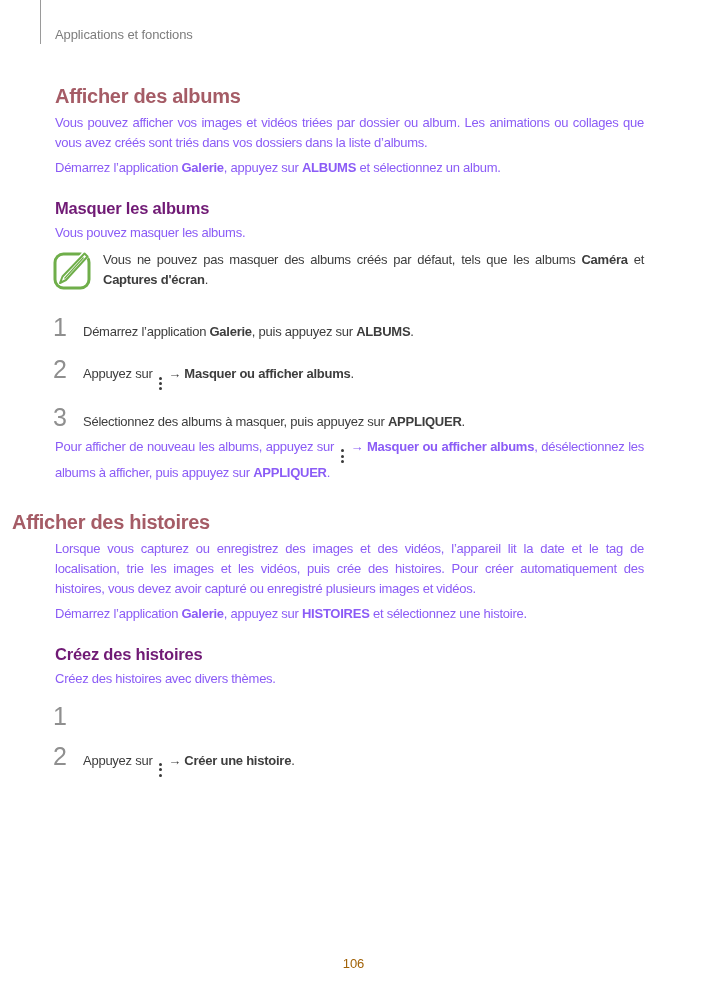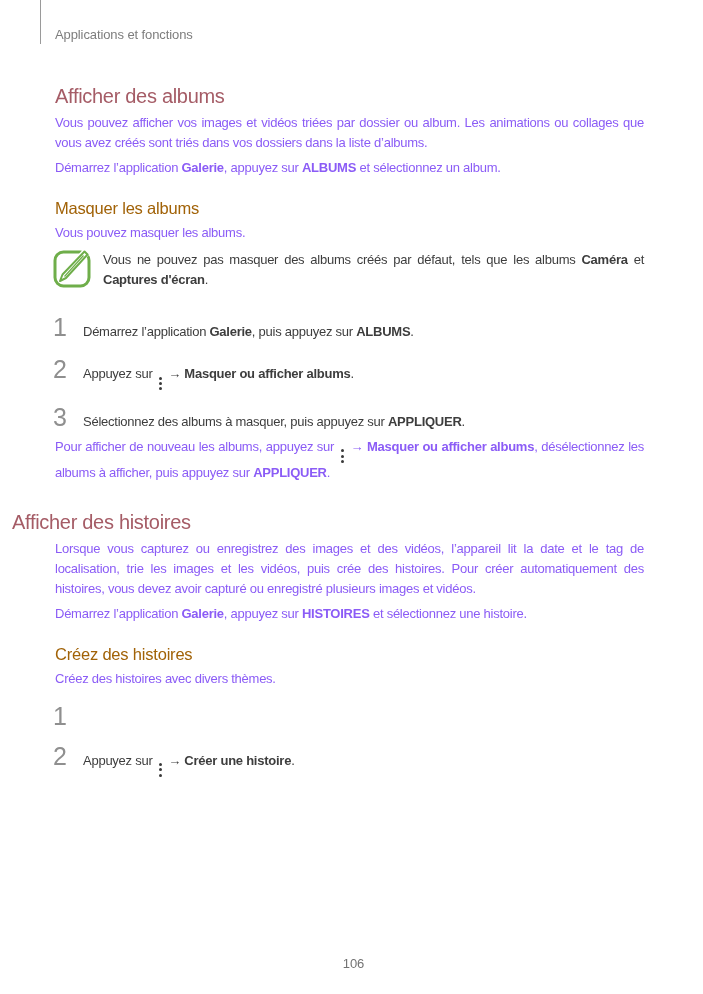--- a/index.html
+++ b/index.html
@@ -16,42 +16,42 @@
     width:1px;height:44px;background:#9a9a9a;
   }
   .running-header{
     margin:27px 55px 0 55px;
     font-size:13px;line-height:15px;
     color:#7d7d7d;letter-spacing:-0.1px;
   }
   h1{
     margin:42px 55px 0 55px;
     font-size:20px;line-height:24px;
-    font-weight:normal;color:#a55c66;
+    font-weight:bold;color:#a55c66;
     letter-spacing:-0.3px;
   }
   h1.sect2{margin-top:27px;margin-left:12px;}
   h2{
     margin:20px 55px 0 55px;
     font-size:16.5px;line-height:20px;
-    font-weight:normal;color:#a16207;
+    font-weight:bold;color:#701a75;
     letter-spacing:-0.2px;
   }
   p.body{
     margin:5px 55px 0 55px;
     font-size:13px;line-height:20px;
     color:#8b5cf6;letter-spacing:-0.25px;
   }
   p.just{text-align:justify;}
   .mt9{margin-top:9px;}
   .mt11{margin-top:11px;}
   .mt20{margin-top:20px;}
   .b{font-weight:bold;}
   .note{
-    display:flex;align-items:center;
+    display:flex;align-items:flex-end;
     margin:5px 55px 0 53px;
   }
   .note-icon{flex:none;width:38px;height:38px;}
   .note-text{
     flex:1;margin:0 0 0 12px;padding-top:2px;
     font-size:13px;line-height:20px;
     letter-spacing:-0.25px;text-align:justify;
   }
   .step{
     display:flex;align-items:baseline;
@@ -71,21 +71,21 @@
     display:inline-flex;flex-direction:column;
     gap:2.2px;vertical-align:-1.5px;margin:0 3px;
   }
   .vdots i{
     display:block;width:3px;height:3px;border-radius:50%;
     background:#3a3a3a;
   }
   .page-number{
     position:absolute;left:8px;right:0;top:956px;
     text-align:center;
-    font-size:13px;color:#737373;letter-spacing:-0.1px;
+    font-size:13px;color:#a16207;letter-spacing:-0.1px;
   }
 </style>
 </head>
 <body>
 
 <div class="page">
 
   <div class="top-rule"></div>
   <div class="running-header">Applications et fonctions</div>
 

